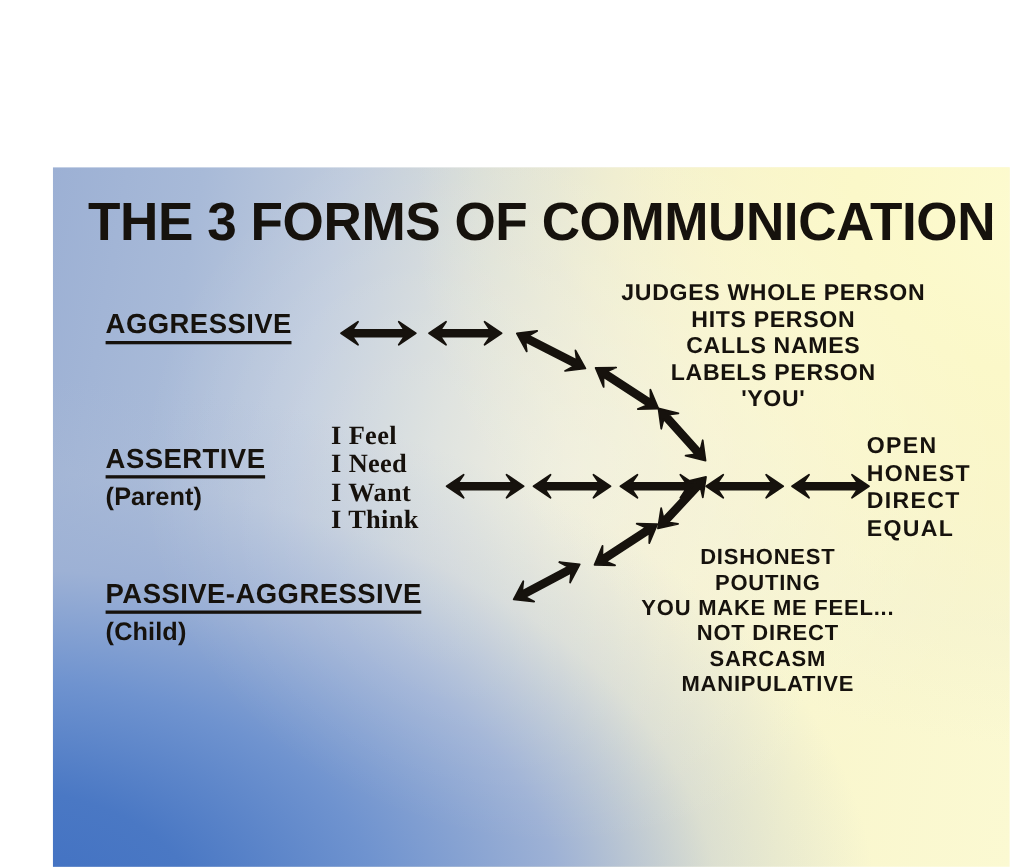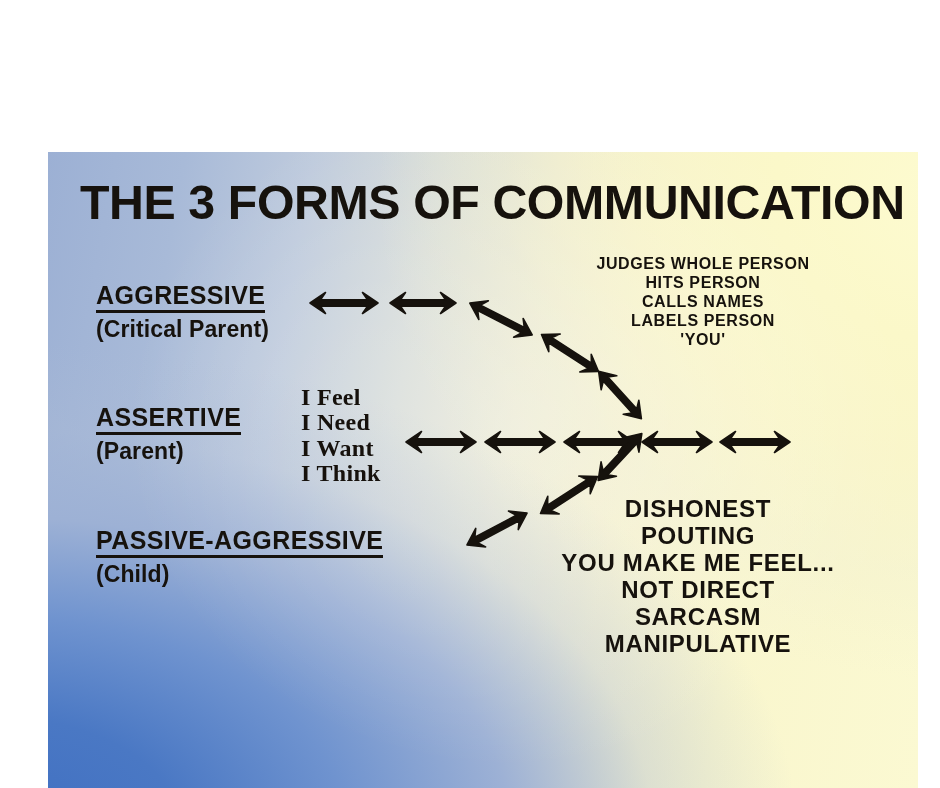--- a/index.html
+++ b/index.html
@@ -130,37 +130,37 @@
     font-family: "Liberation Sans", sans-serif;
     font-weight: 700;
     color: #16120d;
     white-space: nowrap;
   }
   .stack div { line-height: 1.0; }
 
   #stack-aggressive {
     left: 485px; top: 104px;
     text-align: center;
-    font-size: 16px;
+    font-size: 21px;
     letter-spacing: 0.6px;
     width: 340px;
   }
   #stack-assertive {
     left: 740px; top: 243px;
     text-align: left;
     font-size: 21px;
     letter-spacing: 1.2px;
     line-height: 1.0;
   }
   #stack-assertive div { padding-bottom: 4px; }
 
   #stack-passive {
     left: 480px; top: 345px;
     text-align: center;
-    font-size: 24px;
+    font-size: 20px;
     letter-spacing: 0.7px;
     width: 340px;
   }
   #stack-aggressive div { padding-bottom: 3px; }
   #stack-passive div { padding-bottom: 3px; }
 
   
   .arrow {
     position: absolute;
     transform-origin: center center;
@@ -176,21 +176,20 @@
   <div class="bg layer2"></div>
   <div class="bg layer3"></div>
   <div class="bg layer4"></div>
 
   <div class="content">
 
     <div class="title">THE 3 FORMS OF COMMUNICATION</div>
 
     <div class="rowlabel" id="lbl-aggressive">
       <span class="main">AGGRESSIVE</span>
-      <span class="sub">(Critical Parent)</span>
     </div>
 
     <div class="stack" id="stack-aggressive">
       <div>JUDGES WHOLE PERSON</div>
       <div>HITS PERSON</div>
       <div>CALLS NAMES</div>
       <div>LABELS PERSON</div>
       <div>'YOU'</div>
     </div>
 
@@ -199,20 +198,26 @@
       <span class="sub">(Parent)</span>
     </div>
 
     <div class="ifeel">
       <div>I Feel</div>
       <div>I Need</div>
       <div>I Want</div>
       <div>I Think</div>
     </div>
 
+    <div class="stack" id="stack-assertive">
+      <div>OPEN</div>
+      <div>HONEST</div>
+      <div>DIRECT</div>
+      <div>EQUAL</div>
+    </div>
 
     <div class="rowlabel" id="lbl-passive">
       <span class="main">PASSIVE-AGGRESSIVE</span>
       <span class="sub">(Child)</span>
     </div>
 
     <div class="stack" id="stack-passive">
       <div>DISHONEST</div>
       <div>POUTING</div>
       <div>YOU MAKE ME FEEL...</div>

